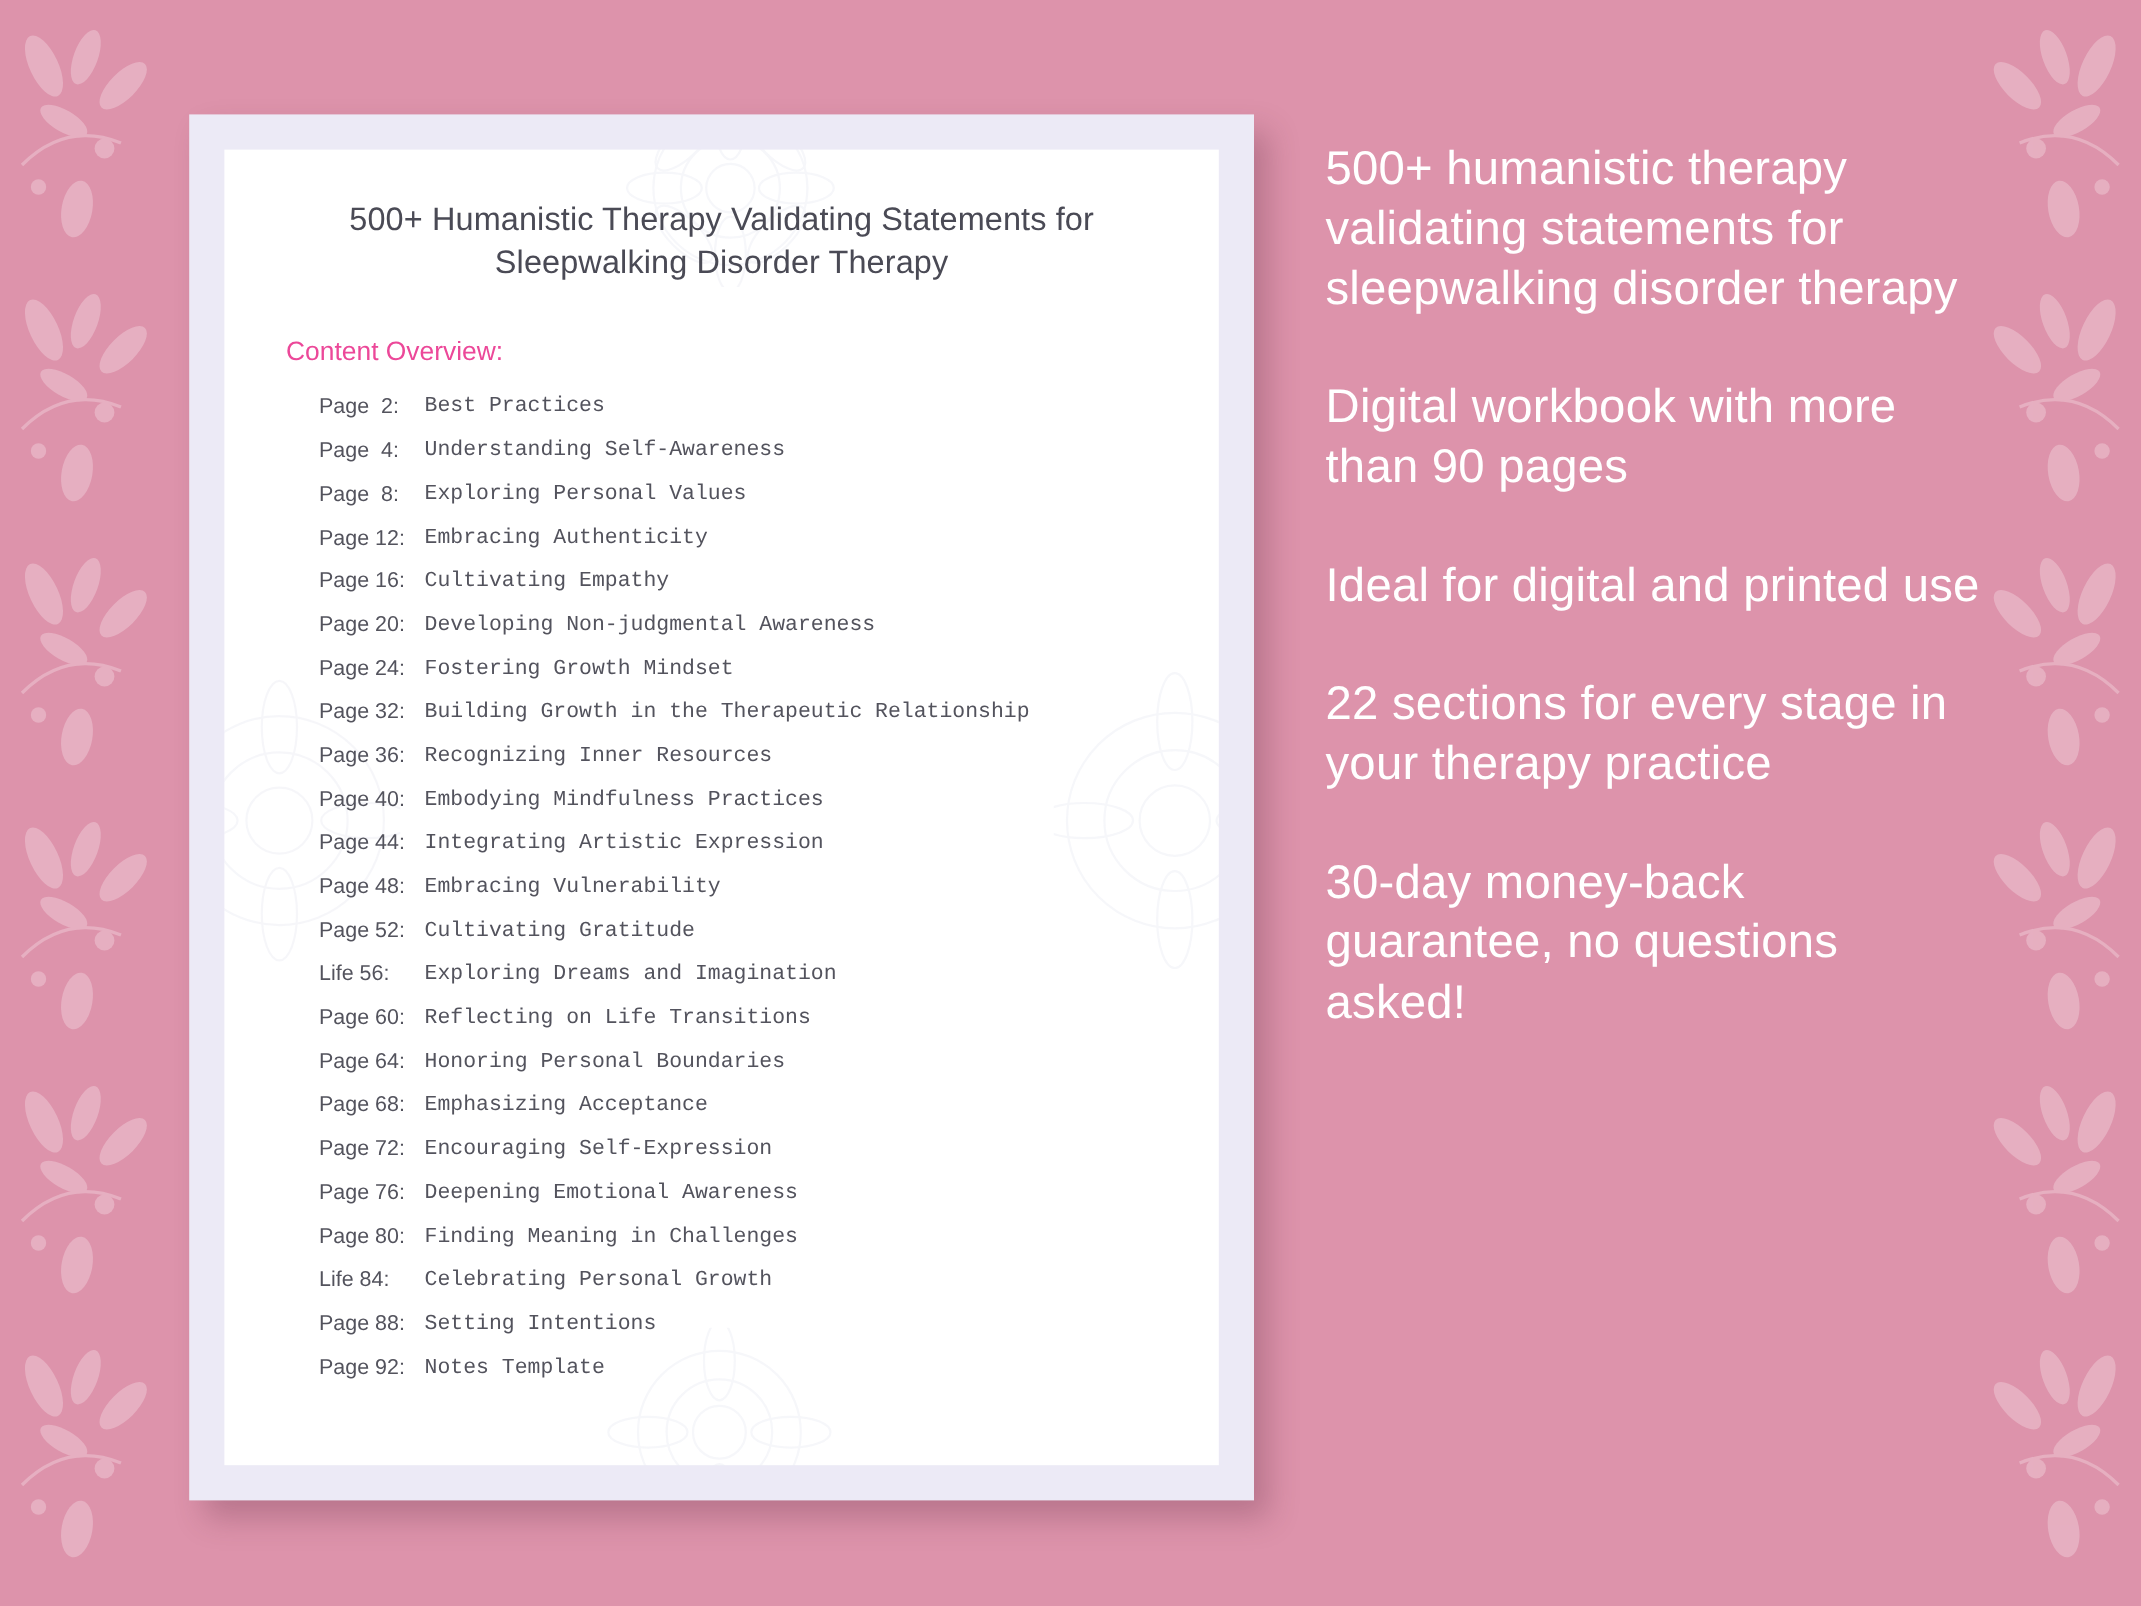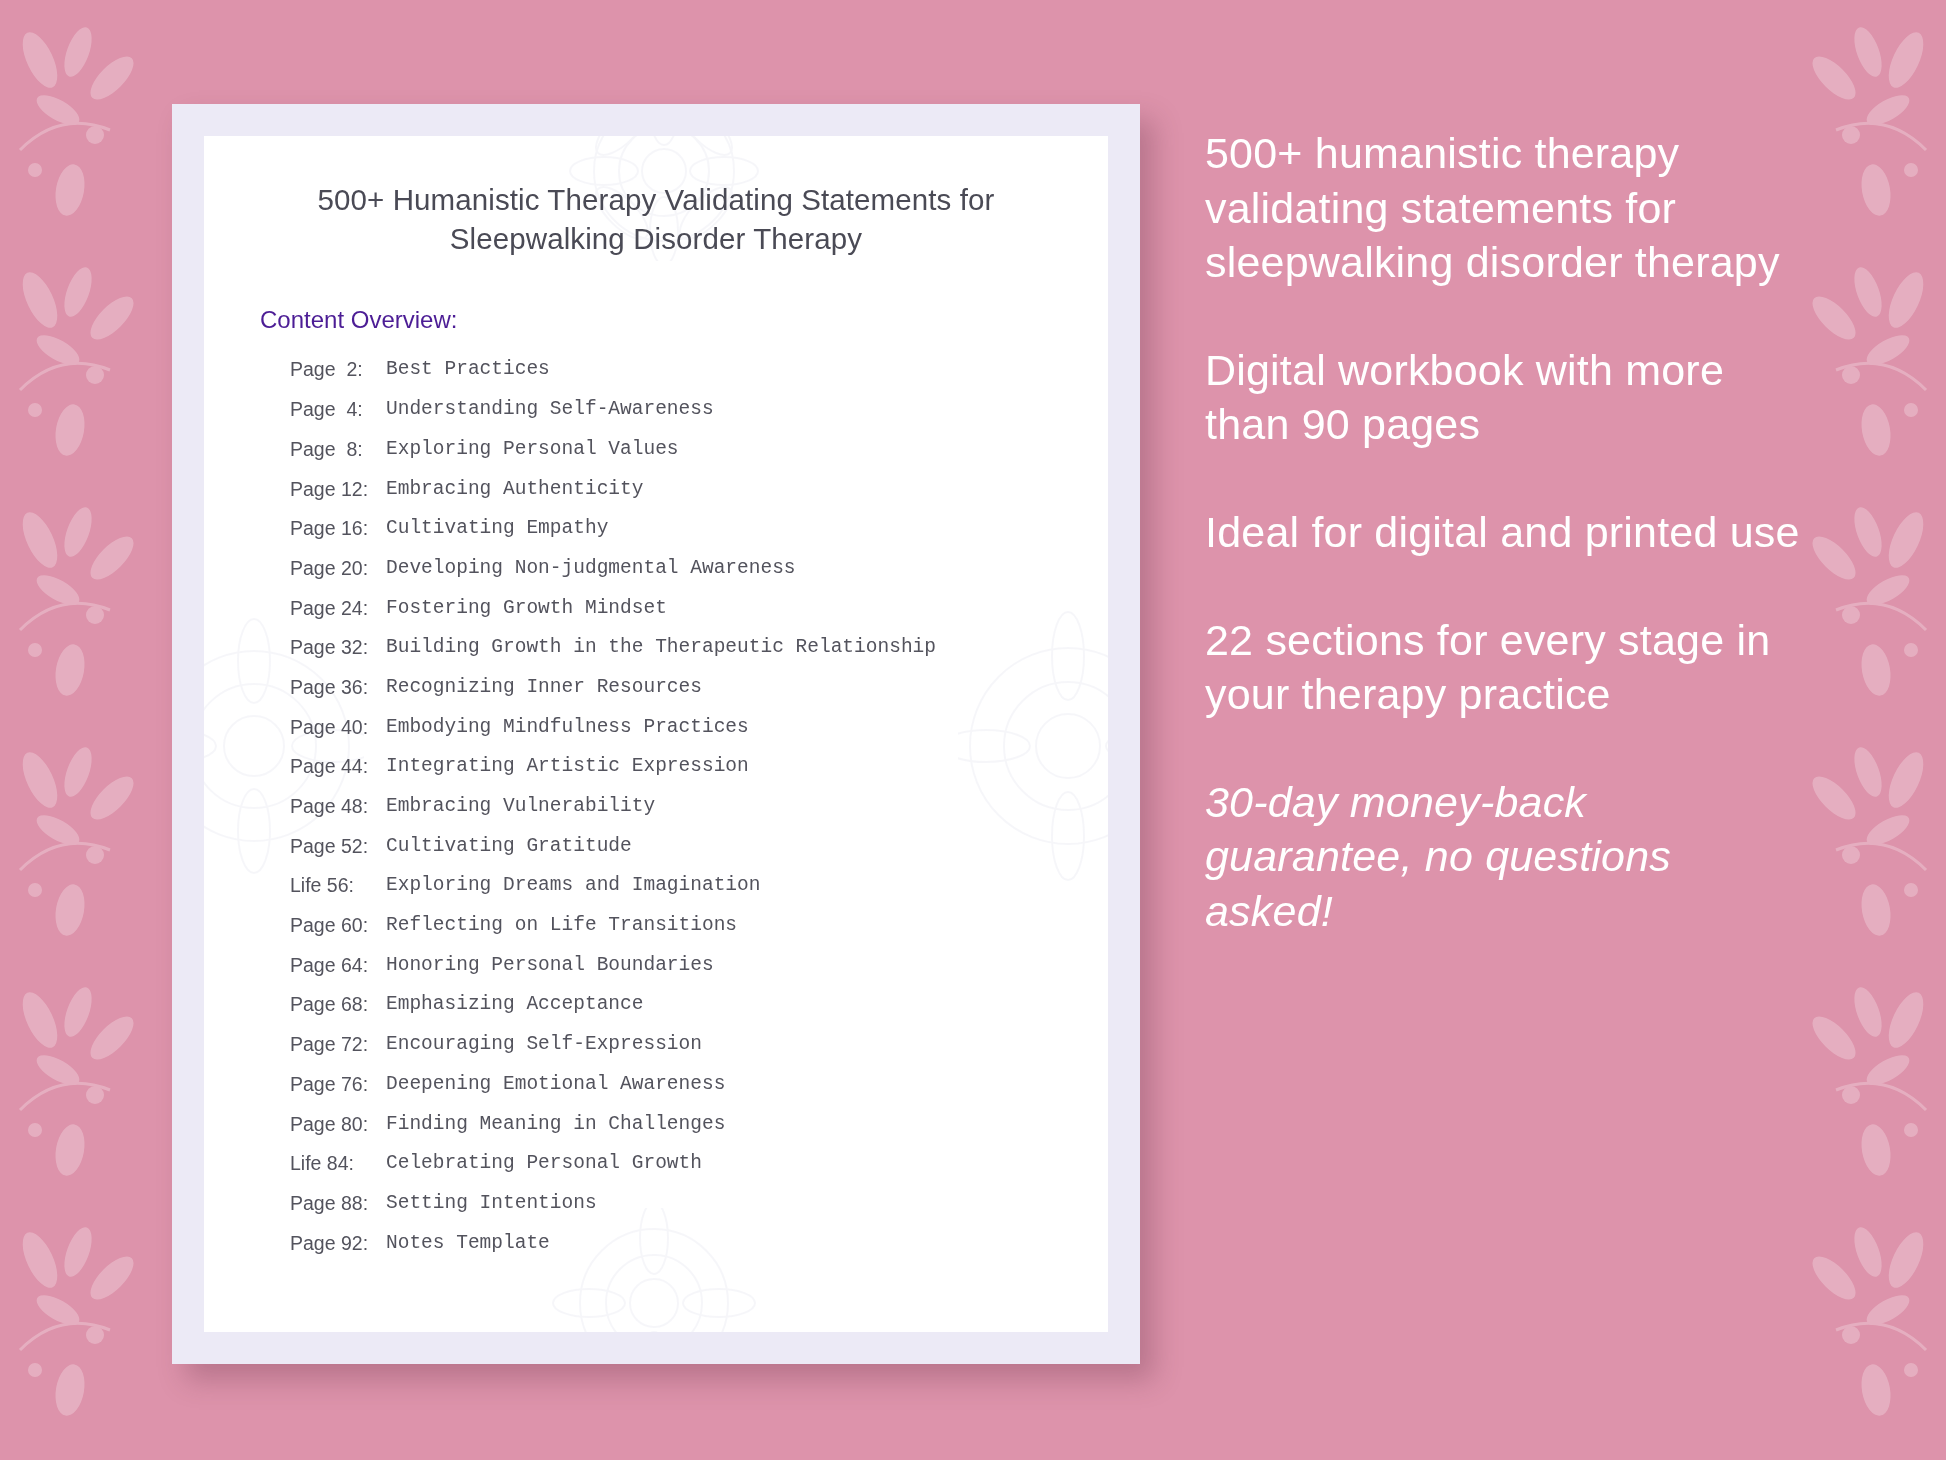--- a/index.html
+++ b/index.html
@@ -70,21 +70,21 @@
     color: #4a4a55;
     text-align: center;
     font-weight: 400;
     margin: 0 18px 0 18px;
     letter-spacing: 0.1px;
   }
 
   .overview-label {
     margin-top: 48px;
     font-size: 24px;
-    color: #4c1d95;
+    color: #ec4899;
     font-weight: 400;
   }
 
   .toc {
     margin-top: 26px;
     padding-left: 30px;
   }
 
   .toc-row {
     display: flex;
@@ -112,21 +112,21 @@
     width: 600px;
     color: #ffffff;
   }
   .m-block {
     font-size: 43px;
     line-height: 1.27;
     font-weight: 400;
     margin-bottom: 53px;
     letter-spacing: 0.2px;
   }
-  .m-block:last-child { margin-bottom: 0; font-style: italic; }
+  .m-block:last-child { margin-bottom: 0; }
 </style>
 </head>
 <body>
 
 <div class="floral-band left">
   <svg width="160" height="1460" viewBox="0 0 160 1460" xmlns="http://www.w3.org/2000/svg" aria-hidden="true">
     <g fill="#ffffff" opacity="0.85">
       <g id="lfl">
         <ellipse cx="40" cy="60" rx="13" ry="30" transform="rotate(-25 40 60)"></ellipse>
         <ellipse cx="78" cy="52" rx="11" ry="26" transform="rotate(20 78 52)"></ellipse>

